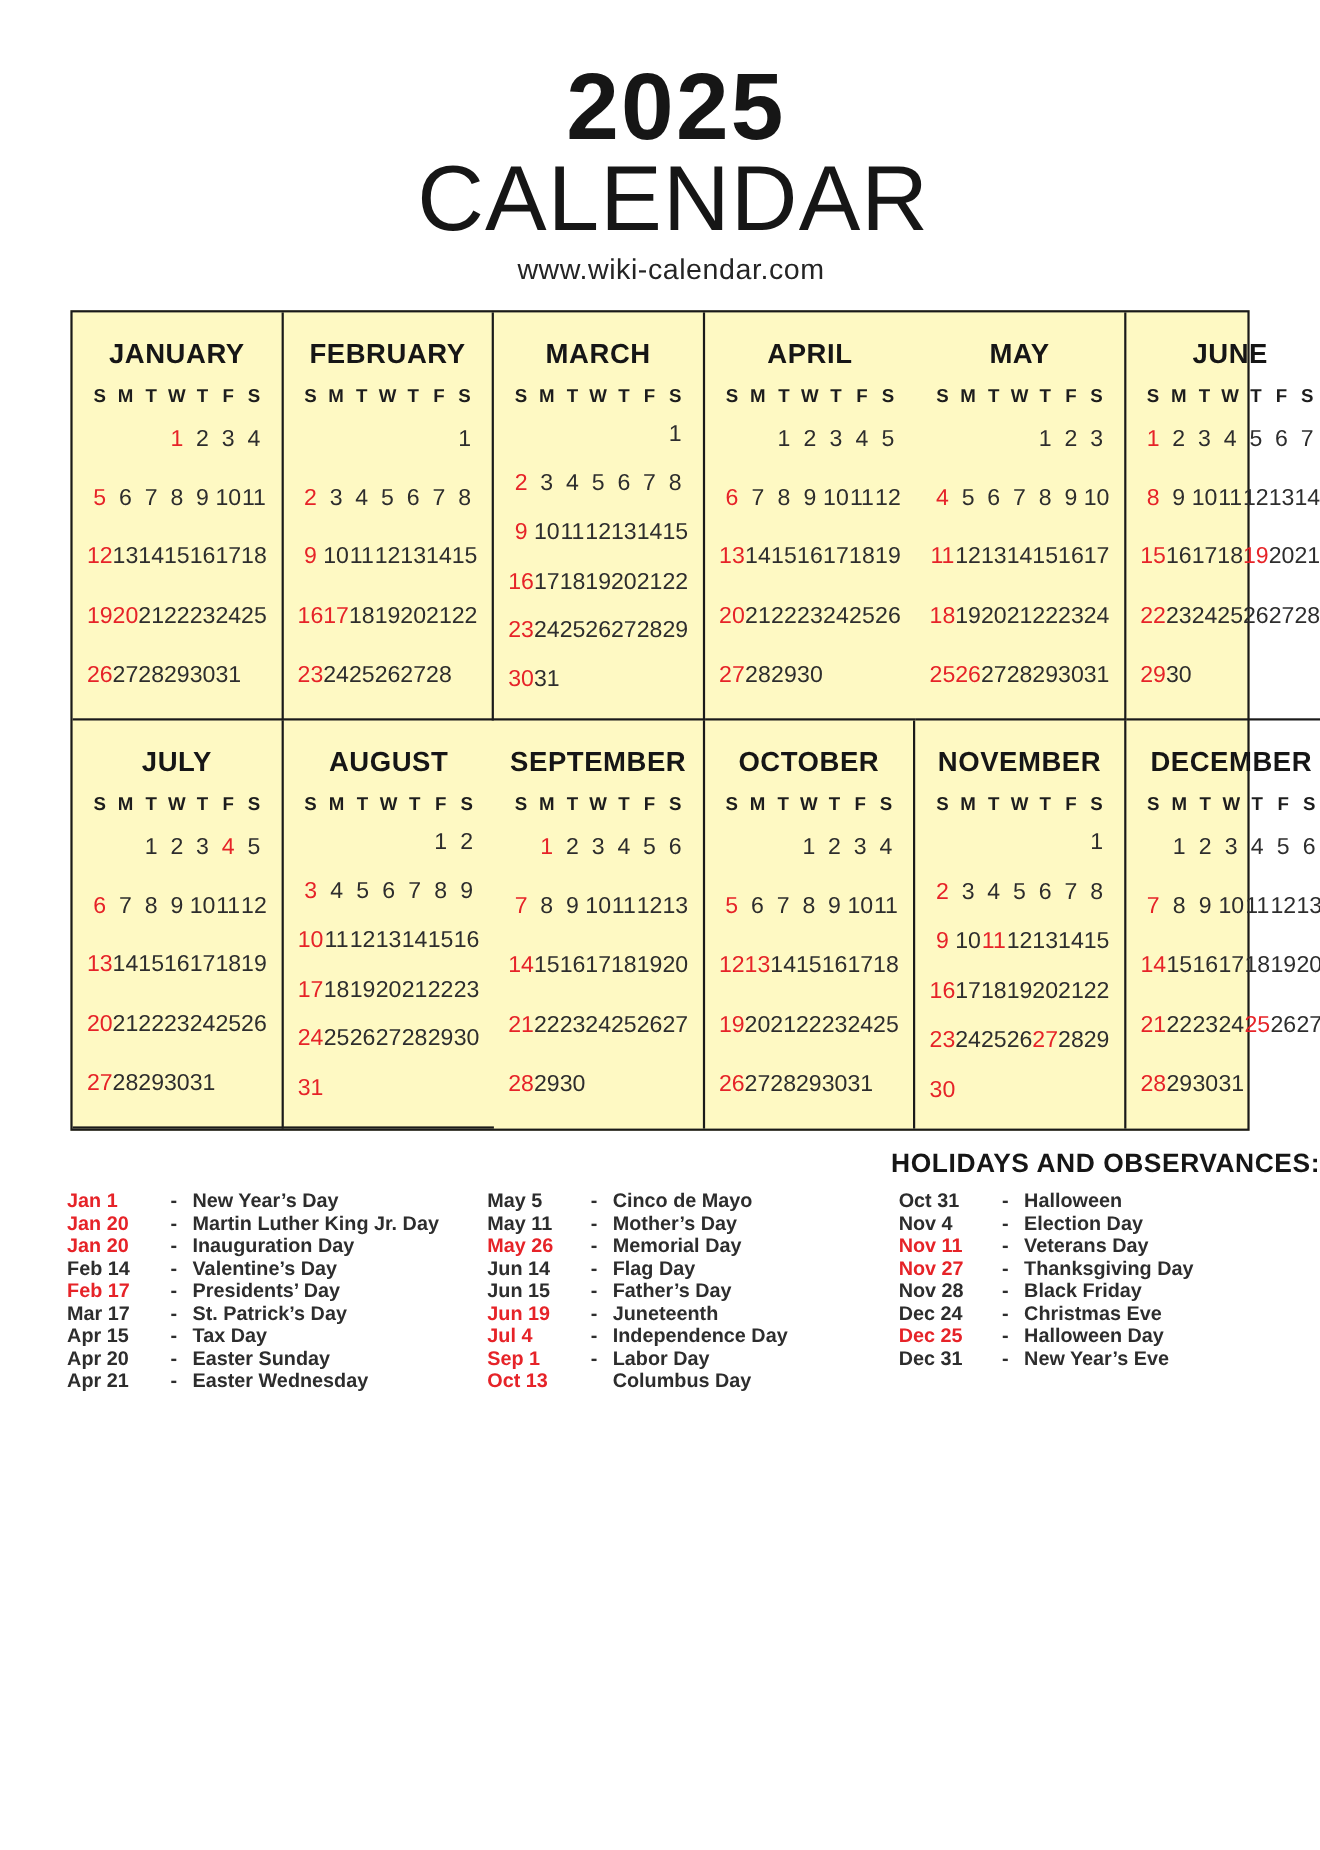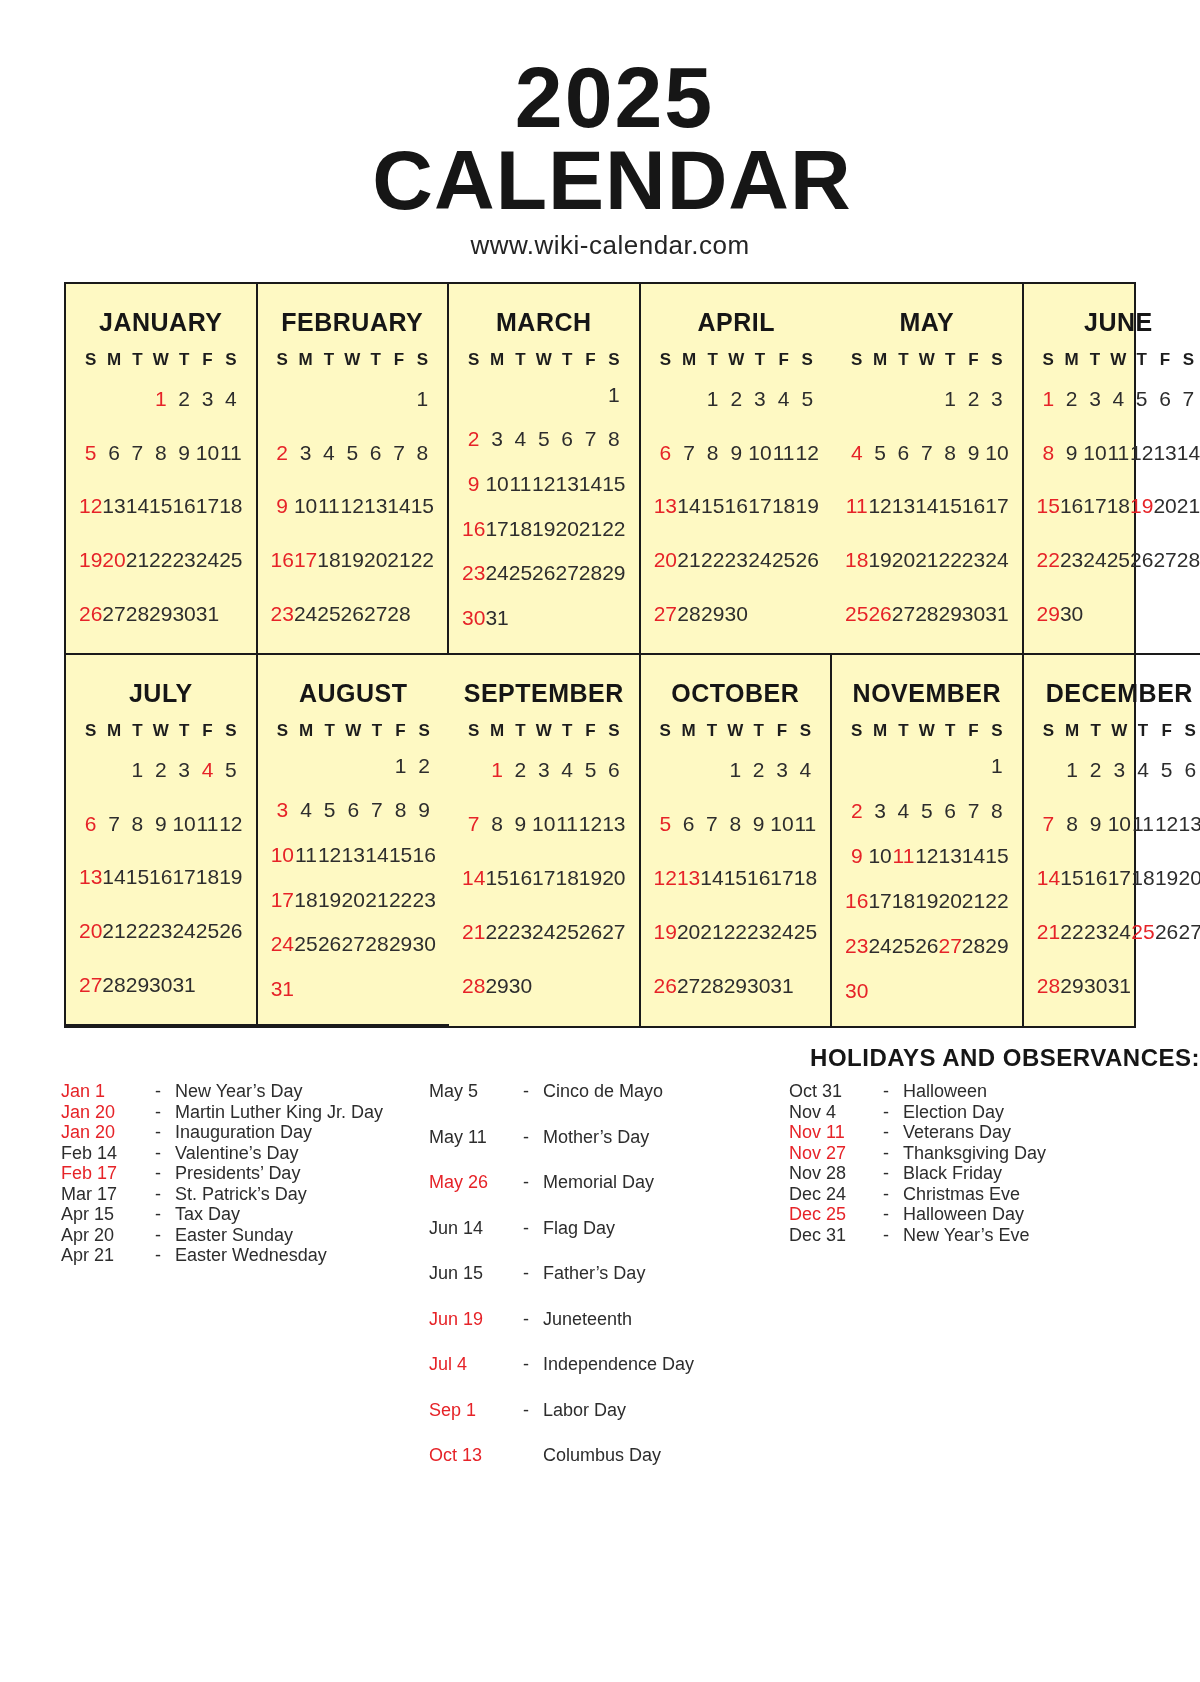--- a/index.html
+++ b/index.html
@@ -15,21 +15,21 @@
     font-family:"Liberation Sans", sans-serif;
     color:var(--ink);
     overflow:hidden;
   }
   .header{text-align:center;padding-top:54px;}
   .year{
     font-size:86px;font-weight:bold;line-height:1;
     letter-spacing:2px;color:var(--title-ink);padding-left:29px;
   }
   .cal-title{
-    font-size:84px;font-weight:bold;line-height:.97;
+    font-size:84px;font-weight:normal;line-height:.97;
     letter-spacing:1px;color:var(--title-ink);margin-left:24px;
   }
   .website{font-size:26px;margin-top:9px;color:#242424;letter-spacing:.5px;padding-left:20px;}
 
   .calendar-grid{
     width:1072px;margin:21px auto 0;
     border:2px solid var(--border);
     display:grid;
     grid-template-columns:repeat(6,1fr);
     grid-auto-rows:371px;
@@ -59,25 +59,25 @@
   .week-row{flex:1;display:grid;grid-template-columns:repeat(7,1fr);align-items:center;}
   .day-cell{text-align:center;font-size:21px;color:var(--ink);}
   .day-cell.is-red{color:var(--red);}
 
   .holidays-heading{
     text-align:right;font-size:24px;font-weight:bold;
     letter-spacing:.5px;color:var(--title-ink);margin-top:16px;
   }
   .holidays-columns{
     width:1078px;margin:9px auto 0;
-    display:flex;
+    display:flex;justify-content:space-between;font-weight:bold;
   }
   .holiday-col{display:flex;flex-direction:column;}
   .holiday-col-1{width:368px;}
-  .holiday-col-2{width:360px;gap:25px;}
+  .holiday-col-2{width:360px;}
   .holiday-col-3{width:322px;}
   .holiday-row{
     display:grid;grid-template-columns:80px 34px auto;
     font-size:18px;line-height:20.5px;
   }
   .holiday-date{white-space:nowrap;color:var(--ink);}
   .holiday-date.is-red{color:var(--red);}
   .holiday-dash{text-align:center;color:var(--ink);}
   .holiday-name{color:var(--ink);white-space:nowrap;}
 </style>

